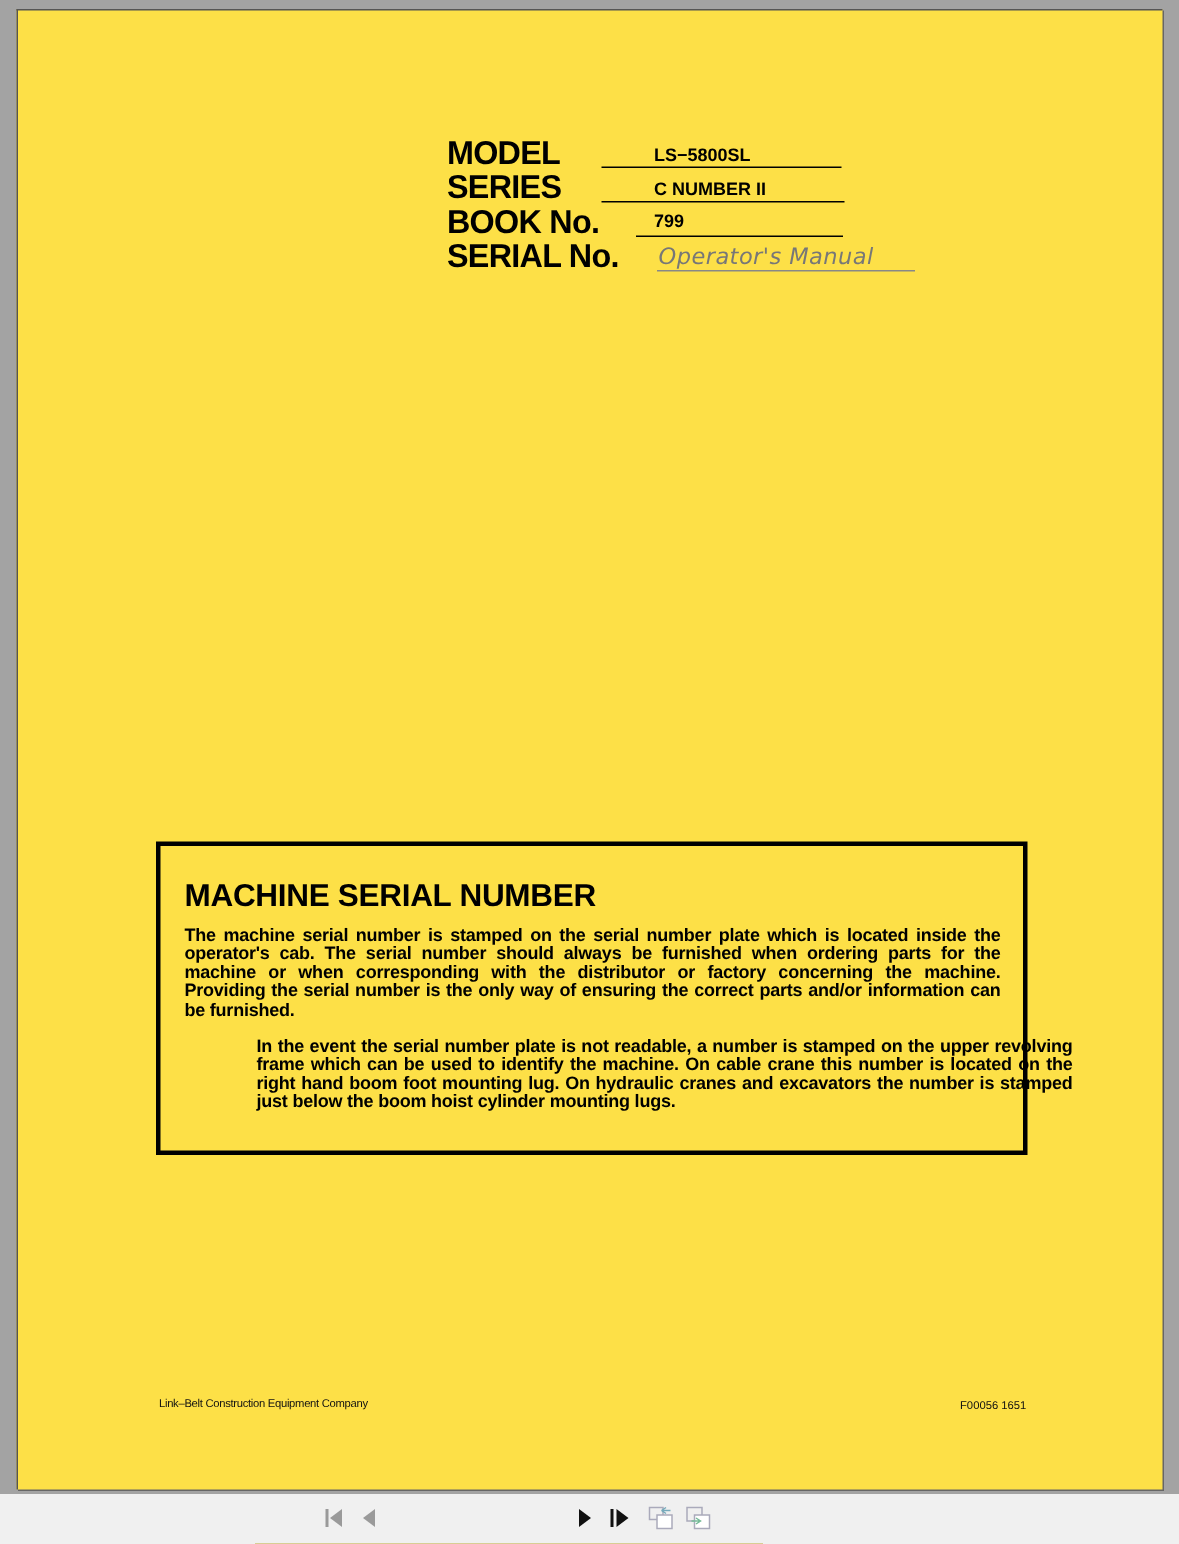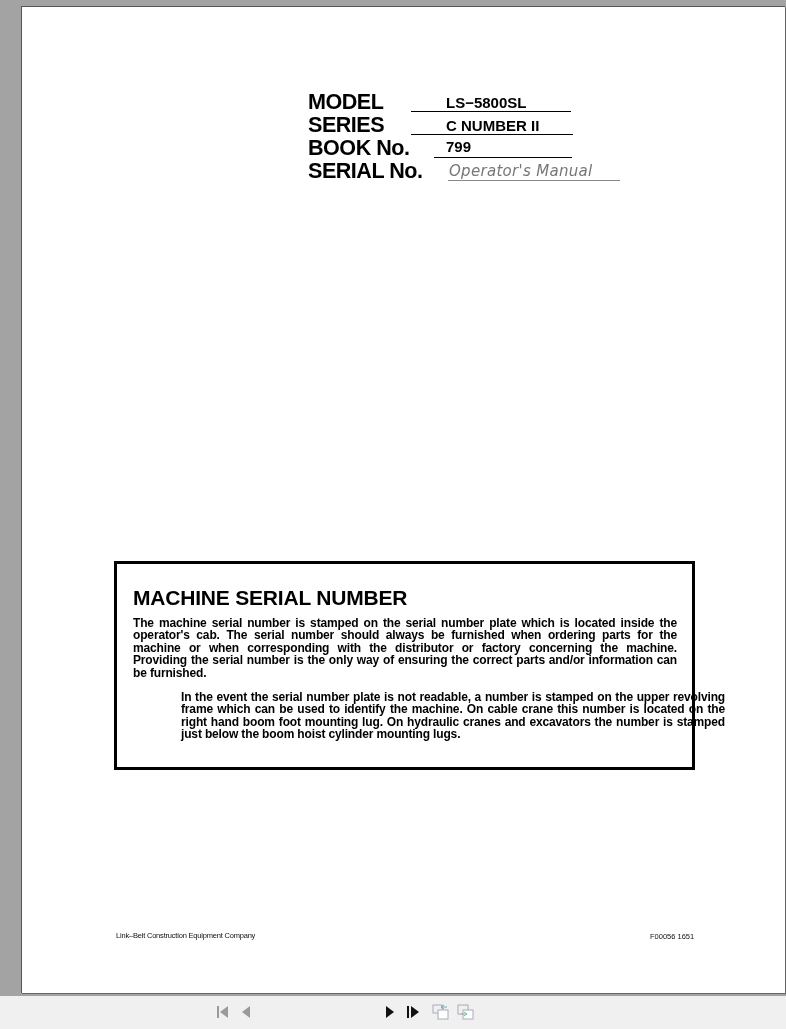--- a/index.html
+++ b/index.html
@@ -3,34 +3,34 @@
 <meta charset="utf-8">
 <style>
   html, body { margin:0; padding:0; }
   body {
     width:786px; height:1029px; overflow:hidden;
     background:#a3a3a3; position:relative;
     font-family:"Liberation Sans", sans-serif;
   }
   .viewer { position:absolute; left:0; top:0; width:786px; height:996px; background:#a3a3a3; }
   .page {
-    position:absolute; left:21px; top:6px; width:763px; height:986px;
-    background:#ffffff; border-left:1px solid #555; border-top:1px solid #555;
+    position:absolute; left:11px; top:6px; width:763px; height:986px;
+    background:#fde047; border-left:1px solid #555; border-top:1px solid #555;
     box-shadow: 1px 1px 0 #666;
   }
   .meta { position:absolute; left:286px; top:84px; width:340px; }
   .meta-row { position:relative; height:23px; }
   .meta-label {
     position:absolute; left:0; top:0; font-weight:bold; font-size:22px;
     letter-spacing:-0.5px; color:#000; line-height:22px;
     transform:scaleX(0.98); transform-origin:left;
   }
   .meta-line { position:absolute; height:0; border-bottom:1.5px solid #000; }
   .meta-val {
-    position:absolute; font-weight:bold; font-size:15px; color:#000; line-height:16px;
+    position:absolute; font-weight:bold; font-size:12px; color:#000; line-height:16px;
   }
   .meta-hand {
     position:absolute; font-family:"DejaVu Sans", sans-serif; font-size:15px;
     color:#777; letter-spacing:0.3px; line-height:16px; font-style:italic;
   }
   .box {
     position:absolute; left:92px; top:554px; width:575px; height:203px;
     border:3px solid #000;
   }
   .box-title {

